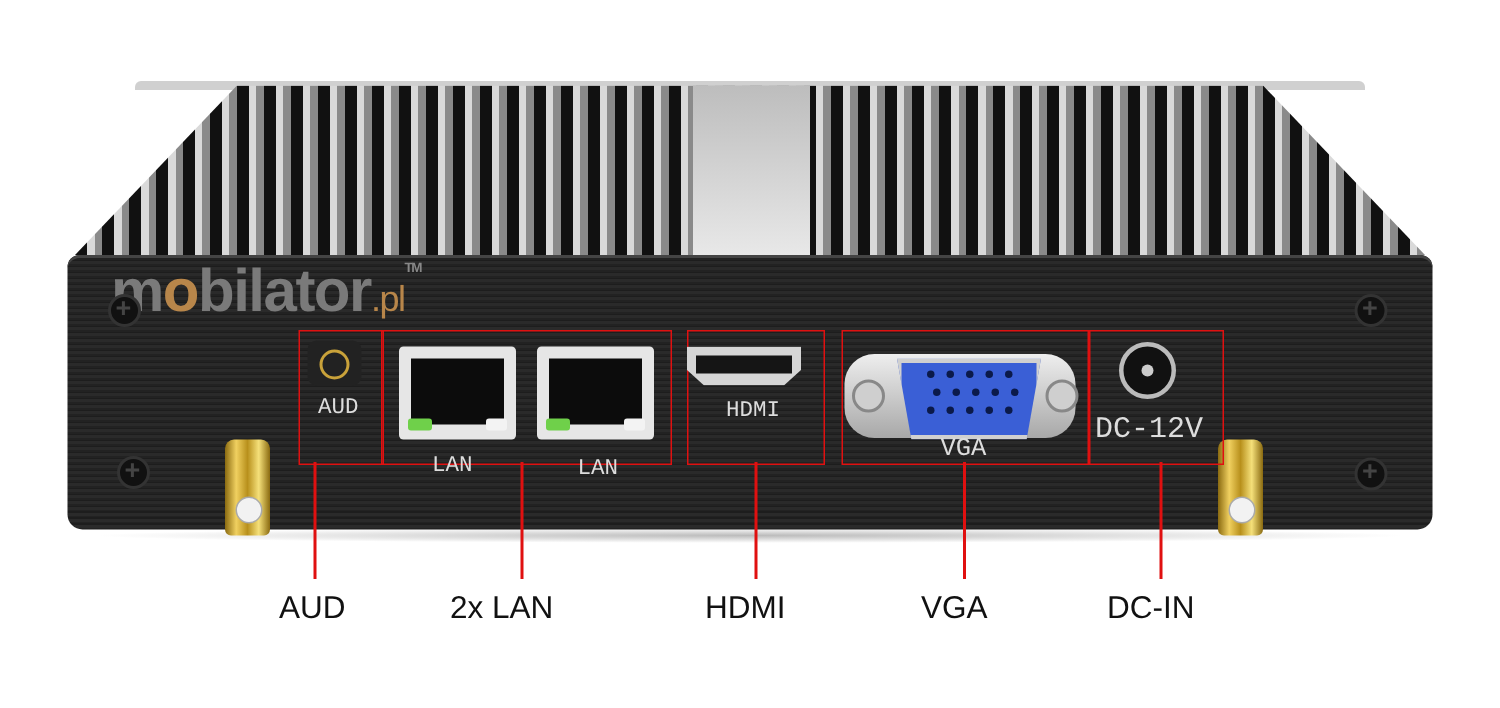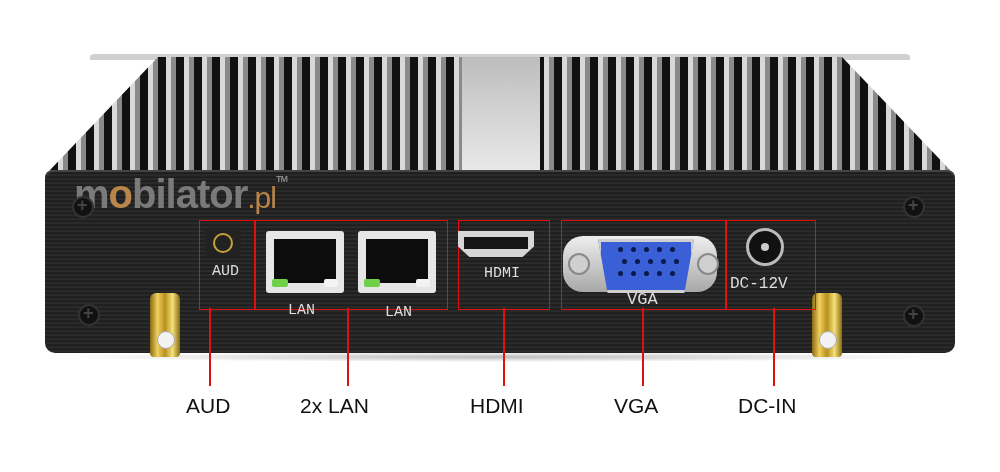--- a/index.html
+++ b/index.html
@@ -13,21 +13,21 @@
        background:linear-gradient(#bdbdbd,#e8e8e8);}
   .topedge{left:90px;top:54px;width:820px;height:6px;background:#d0d0d0;border-radius:4px 4px 0 0;}
   
   .front{left:45px;top:170px;width:910px;height:183px;border-radius:8px 8px 10px 10px;
        background:repeating-linear-gradient(0deg,#222 0 1px,#2a2a2a 1px 3px,#1d1d1d 3px 4px);
        box-shadow:inset 0 2px 0 #444;}
   .shadow{left:60px;top:352px;width:880px;height:10px;border-radius:50%;
        background:radial-gradient(ellipse,#bbb,transparent 70%);}
   .logo{left:74px;top:172px;font-size:40px;font-weight:bold;color:#7a7a7a;letter-spacing:-1px;}
   .logo .o{color:#b8864a;}
-  .logo .pl{font-size:30px;color:#b8864a;font-weight:normal;}
+  .logo .pl{font-size:24px;color:#b8864a;font-weight:normal;}
   .logo .tm{font-size:9px;position:relative;top:-26px;color:#888;margin-top:42px;}
   .screw{width:18px;height:18px;border-radius:50%;background:#111;border:2px solid #333;}
   .screw::before{content:"+";position:absolute;left:3px;top:-3px;font-size:18px;font-weight:bold;color:#444;}
   .redbox{border:1.5px solid #e01010;}
   .vline{width:2px;background:#e01010;}
   .portlabel{font-family:"Liberation Mono",monospace;color:#ddd;font-size:15px;}
   .biglabel{font-size:21px;color:#111;}
   
   .lan{width:78px;height:62px;background:#e6e6e6;border-radius:3px;}
   .lan .hole{position:absolute;left:8px;top:8px;width:62px;height:44px;background:#0c0c0c;}
@@ -94,21 +94,21 @@
   </div>
 <div class="abs portlabel" style="left:484px;top:265px">HDMI</div>
 
 <div class="abs vgabody" style="left:563px;top:236px"></div>
 <div class="abs vscrew" style="left:568px;top:253px"></div>
 <div class="abs vscrew" style="left:697px;top:253px"></div>
 <div class="abs vgaface" style="left:598px;top:239px"></div>
 <div class="abs portlabel" style="left:627px;top:290px;font-size:17px">VGA</div>
 
 <div class="abs dcjack" style="left:746px;top:228px"></div>
-<div class="abs portlabel" style="left:730px;top:275px;font-size:16px">DC-12V</div>
+<div class="abs portlabel" style="left:730px;top:275px;font-size:20px">DC-12V</div>
 
 <div class="abs vline" style="left:209px;top:308px;height:78px"></div>
 <div class="abs vline" style="left:347px;top:308px;height:78px"></div>
 <div class="abs vline" style="left:503px;top:308px;height:78px"></div>
 <div class="abs vline" style="left:642px;top:308px;height:78px"></div>
 <div class="abs vline" style="left:773px;top:308px;height:78px"></div>
 
 <div class="abs biglabel" style="left:186px;top:394px">AUD</div>
 <div class="abs biglabel" style="left:300px;top:394px">2x LAN</div>
 <div class="abs biglabel" style="left:470px;top:394px">HDMI</div>

